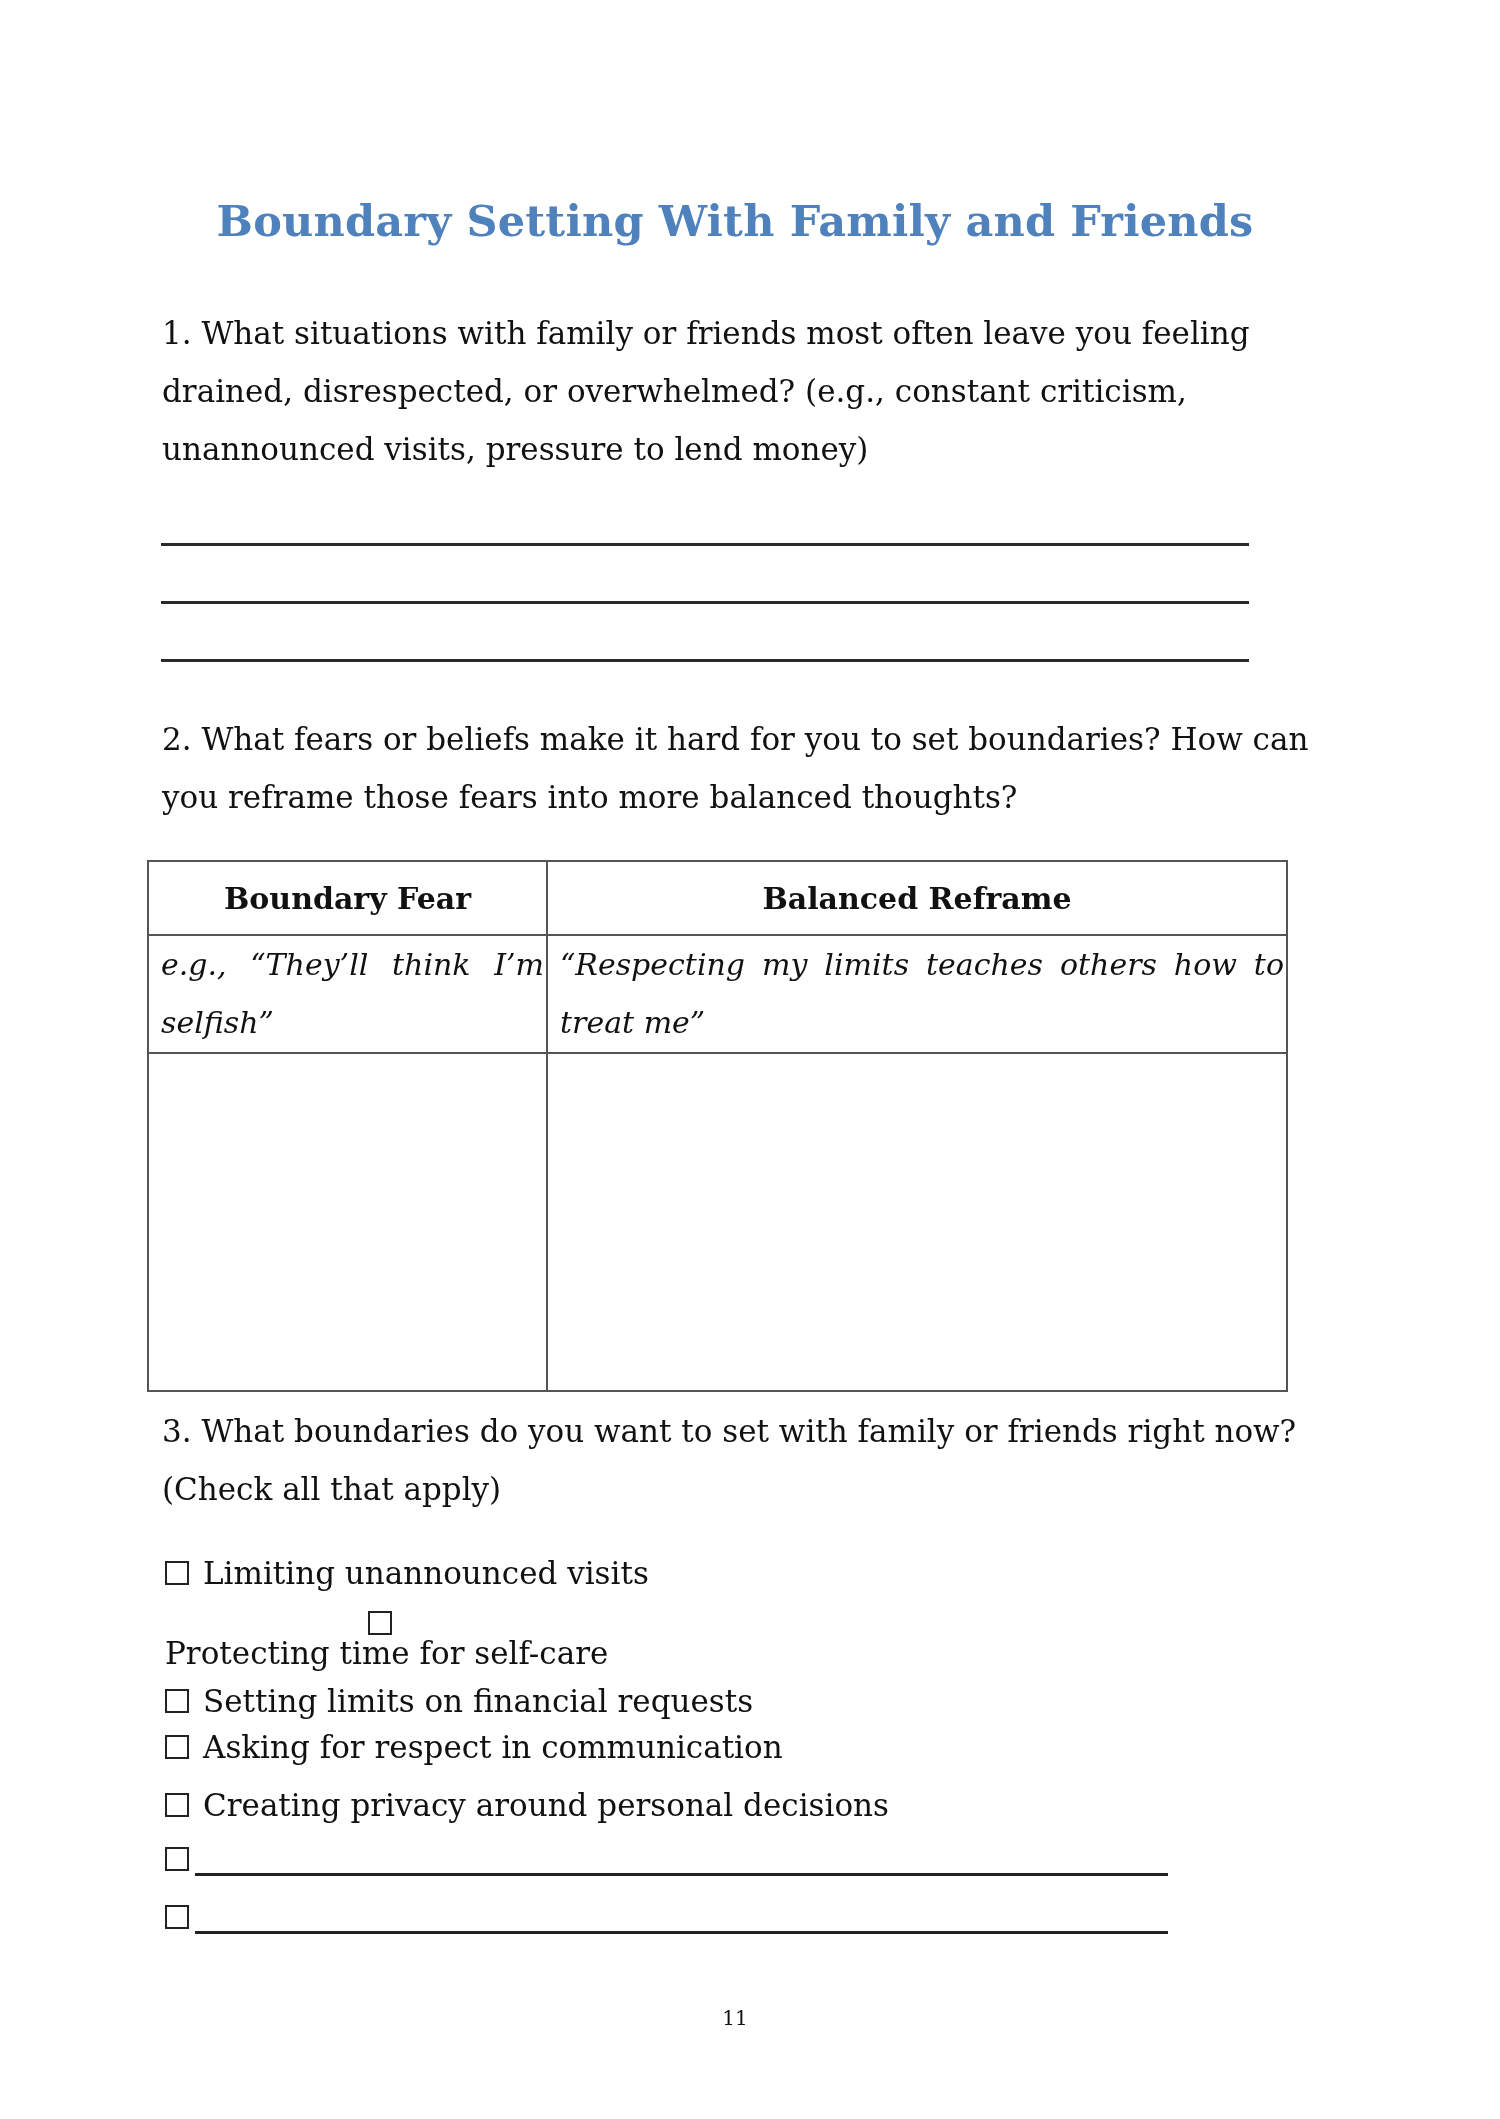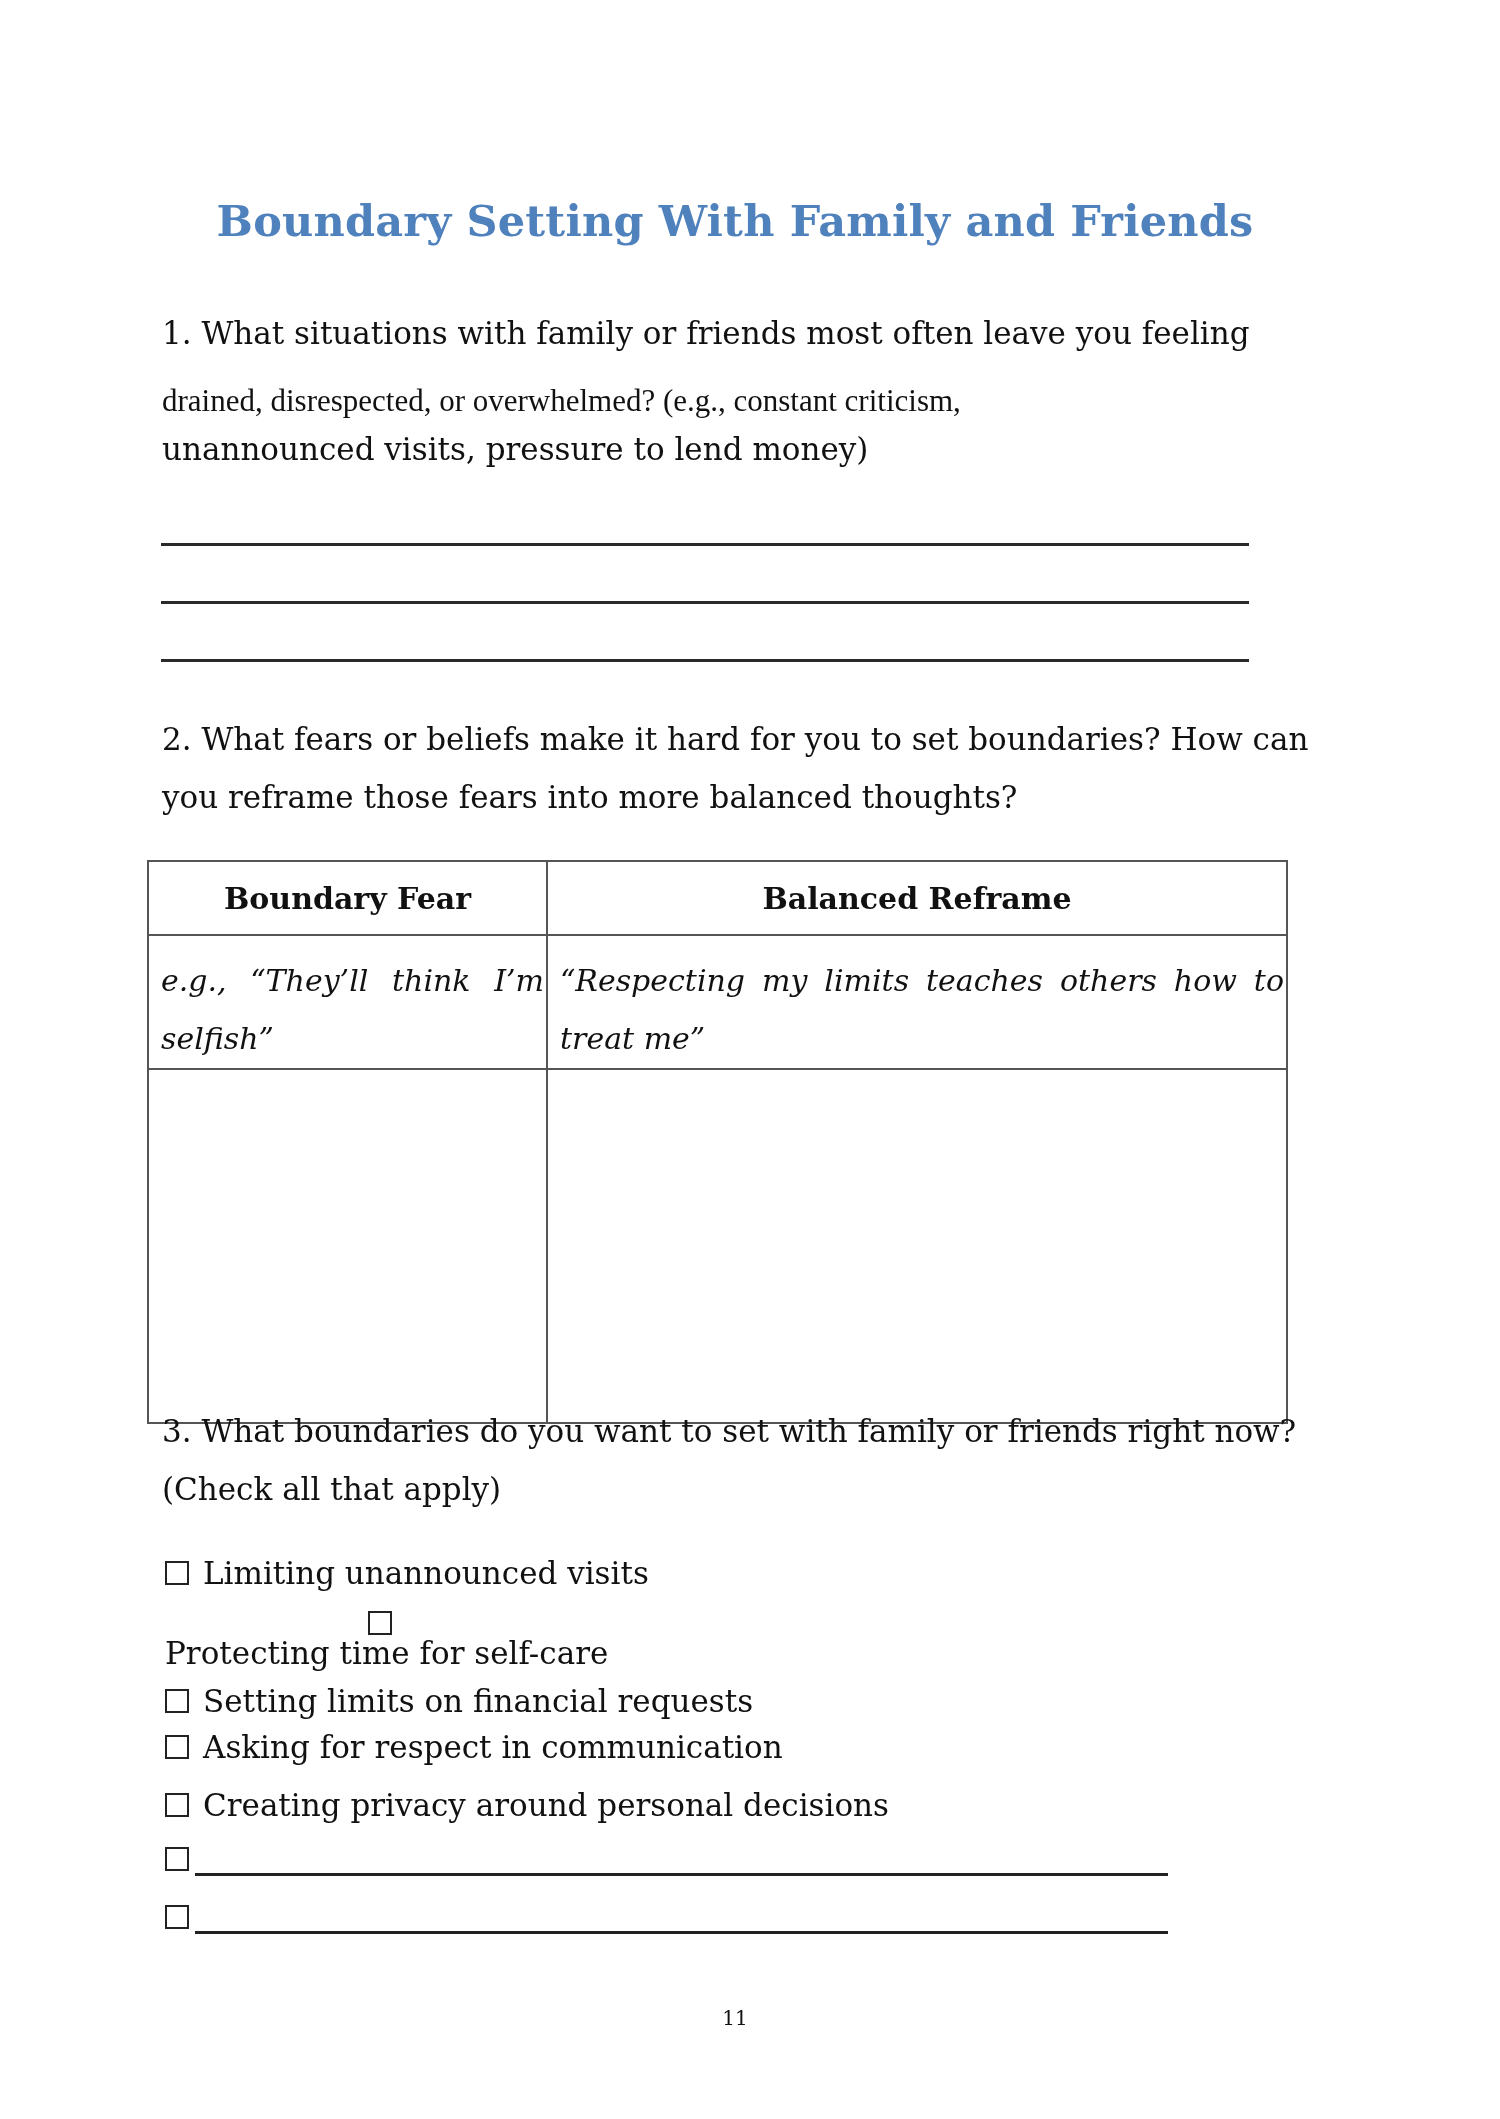--- a/index.html
+++ b/index.html
@@ -5,36 +5,36 @@
   html, body { margin:0; padding:0; background:#ffffff; }
   body { width:1500px; height:2119px; position:relative; overflow:hidden;
          font-family:"DejaVu Serif", "Liberation Serif", serif; color:#111111; }
   .abs { position:absolute; }
   .title { left:0; width:1470px; top:196px; text-align:center;
            font-size:43px; font-weight:bold; color:#4f81bd; letter-spacing:0.2px; white-space:nowrap; }
   .body-text { font-size:31px; line-height:58px; white-space:nowrap; }
   .answer-line { height:3px; background:#2a2a2a; }
   table.reframe { position:absolute; left:147px; top:860px; width:1139px;
                   border-collapse:collapse; table-layout:fixed; }
-  table.reframe td, table.reframe th { border:2px solid #555555; vertical-align:top; padding:16px 2px 0 12px; }
+  table.reframe td, table.reframe th { border:2px solid #555555; vertical-align:top; padding:0 2px 0 12px; }
   table.reframe th { font-weight:bold; font-size:30px; height:56px; text-align:center; vertical-align:middle; padding:8px; }
   table.reframe td.ex { font-style:italic; font-size:30px; line-height:58px; text-align:justify; text-align-last:left; height:116px; }
   table.reframe td.blank { height:336px; }
   .cb-row { left:165px; height:40px; font-size:31px; white-space:nowrap; display:flex; align-items:center; }
   .box { width:24px; height:24px; border:2.5px solid #222222; box-sizing:border-box; display:inline-block; margin-right:14px; flex:none; }
   .cb-blank-line { height:3px; background:#222222; }
   .page-num { left:0; width:1470px; top:2006px; text-align:center; font-size:20px; }
 </style>
 </head>
 <body>
 
 <div class="abs title">Boundary Setting With Family and Friends</div>
 
 <div class="abs body-text" style="left:162px; top:304px;">1. What situations with family or friends most often leave you feeling</div>
-<div class="abs body-text" style="left:162px; top:372px;font-family:Liberation Serif, serif;">drained, disrespected, or overwhelmed? (e.g., constant criticism,</div>
+<div class="abs body-text" style="left:162px; top:362px;">drained, disrespected, or overwhelmed? (e.g., constant criticism,</div>
 <div class="abs body-text" style="left:162px; top:420px;">unannounced visits, pressure to lend money)</div>
 
 <div class="abs answer-line" style="left:161px; top:543px; width:1088px;"></div>
 <div class="abs answer-line" style="left:161px; top:601px; width:1088px;"></div>
 <div class="abs answer-line" style="left:161px; top:659px; width:1088px;"></div>
 
 <div class="abs body-text" style="left:162px; top:710px;">2. What fears or beliefs make it hard for you to set boundaries? How can</div>
 <div class="abs body-text" style="left:162px; top:768px;">you reframe those fears into more balanced thoughts?</div>
 
 <table class="reframe">

